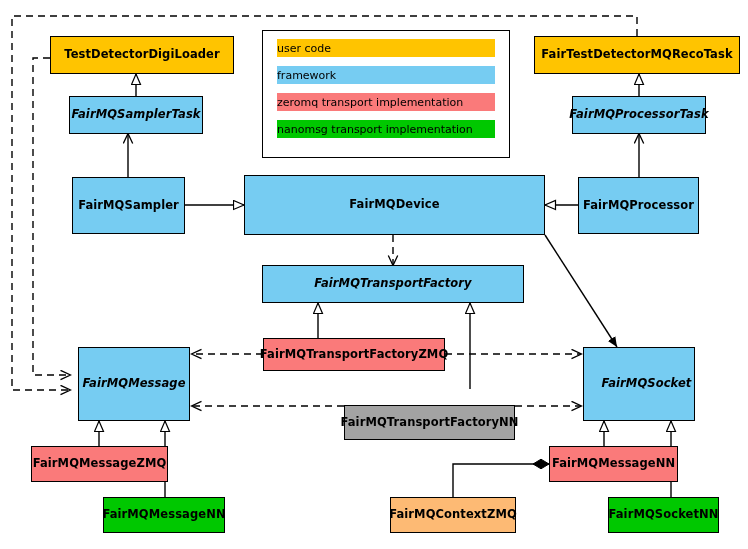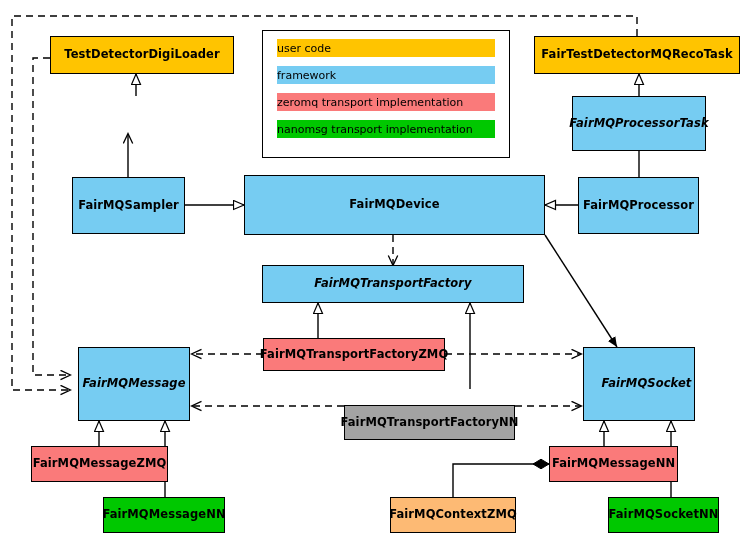--- a/index.html
+++ b/index.html
@@ -144,34 +144,37 @@
 
     <g>
       <path d="M453,497 L453,464 L549,464" fill="none" stroke="#000000" stroke-width="1.4" marker-end="url(#filledDiamond)"></path>
     </g>
   </svg>
 
   <div class="node bold" style="left:50px;top:36px;width:184px;height:38px;background:#FFC400;">
     <span>TestDetectorDigiLoader</span>
   </div>
 
+  <div class="node abstract" style="left:69px;top:96px;width:134px;height:38px;background:#76CCF2;">
+    <span>FairMQSamplerTask</span>
+  </div>
 
   <div class="node bold" style="left:72px;top:177px;width:113px;height:57px;background:#76CCF2;">
     <span>FairMQSampler</span>
   </div>
 
   <div class="node bold" style="left:244px;top:175px;width:301px;height:60px;background:#76CCF2;">
     <span>FairMQDevice</span>
   </div>
 
   <div class="node bold" style="left:578px;top:177px;width:121px;height:57px;background:#76CCF2;">
     <span>FairMQProcessor</span>
   </div>
 
-  <div class="node abstract" style="left:572px;top:96px;width:134px;height:55px;background:#76CCF2;">
+  <div class="node abstract" style="left:572px;top:96px;width:134px;height:38px;background:#76CCF2;">
     <span>FairMQProcessorTask</span>
   </div>
 
   <div class="node bold" style="left:534px;top:36px;width:206px;height:38px;background:#FFC400;">
     <span>FairTestDetectorMQRecoTask</span>
   </div>
 
   <div class="node abstract" style="left:262px;top:265px;width:262px;height:38px;background:#76CCF2;">
     <span>FairMQTransportFactory</span>
   </div>

